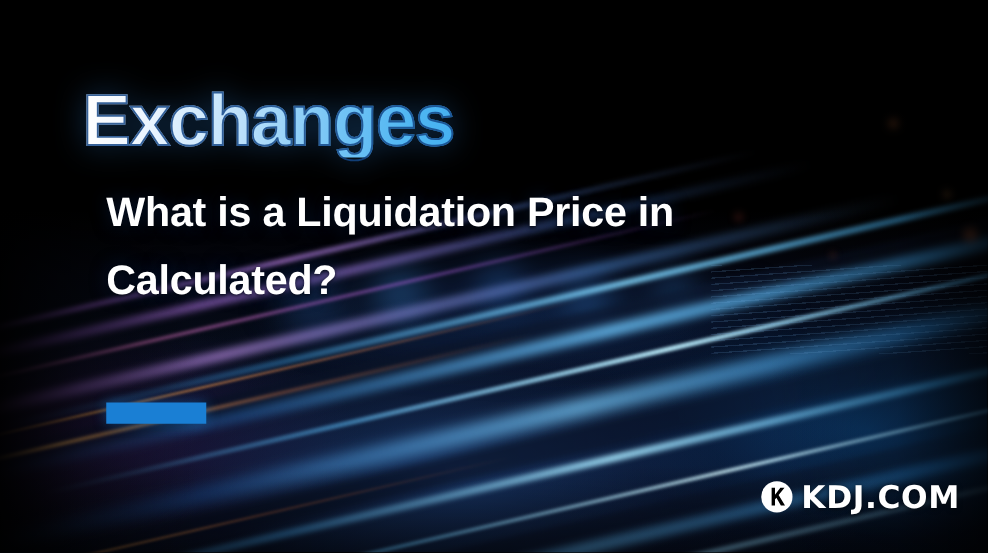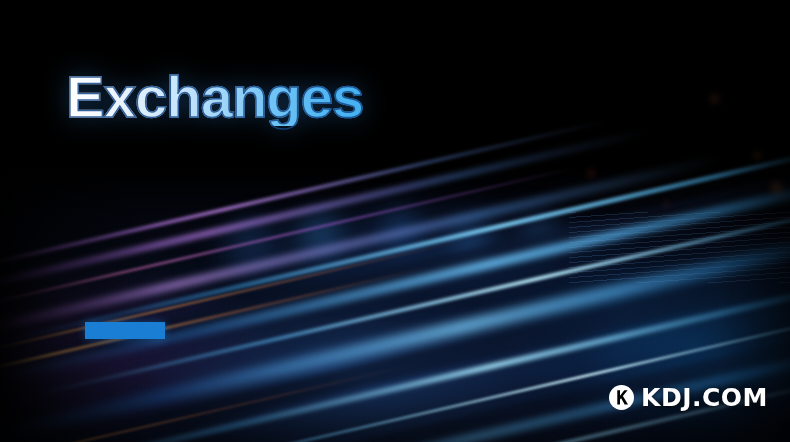--- a/index.html
+++ b/index.html
@@ -195,20 +195,22 @@
     <div class="hatch"></div>
     <div class="embers"></div>
     <div class="vignette"></div>
   </div>
 
   <div class="content">
 
     <div class="kicker">Exchanges</div>
 
     <div class="headline">
+      <span>What is a Liquidation Price in</span>
+      <span>Calculated?</span>
     </div>
 
     <div class="accent-bar"></div>
 
     <div class="logo">
       <span class="logo-mark">
         <svg width="25" height="25" viewBox="0 0 25 25" aria-hidden="true">
           <path d="M8.3 5.2 L8.3 19.4 L11.0 19.4 L11.0 14.6 L12.1 13.2 L15.7 19.4 L19.0 19.4 L13.9 11.0 L18.6 5.2 L15.3 5.2 L11.0 10.8 L11.0 5.2 Z" fill="#000000"></path>
         </svg>
       </span>

